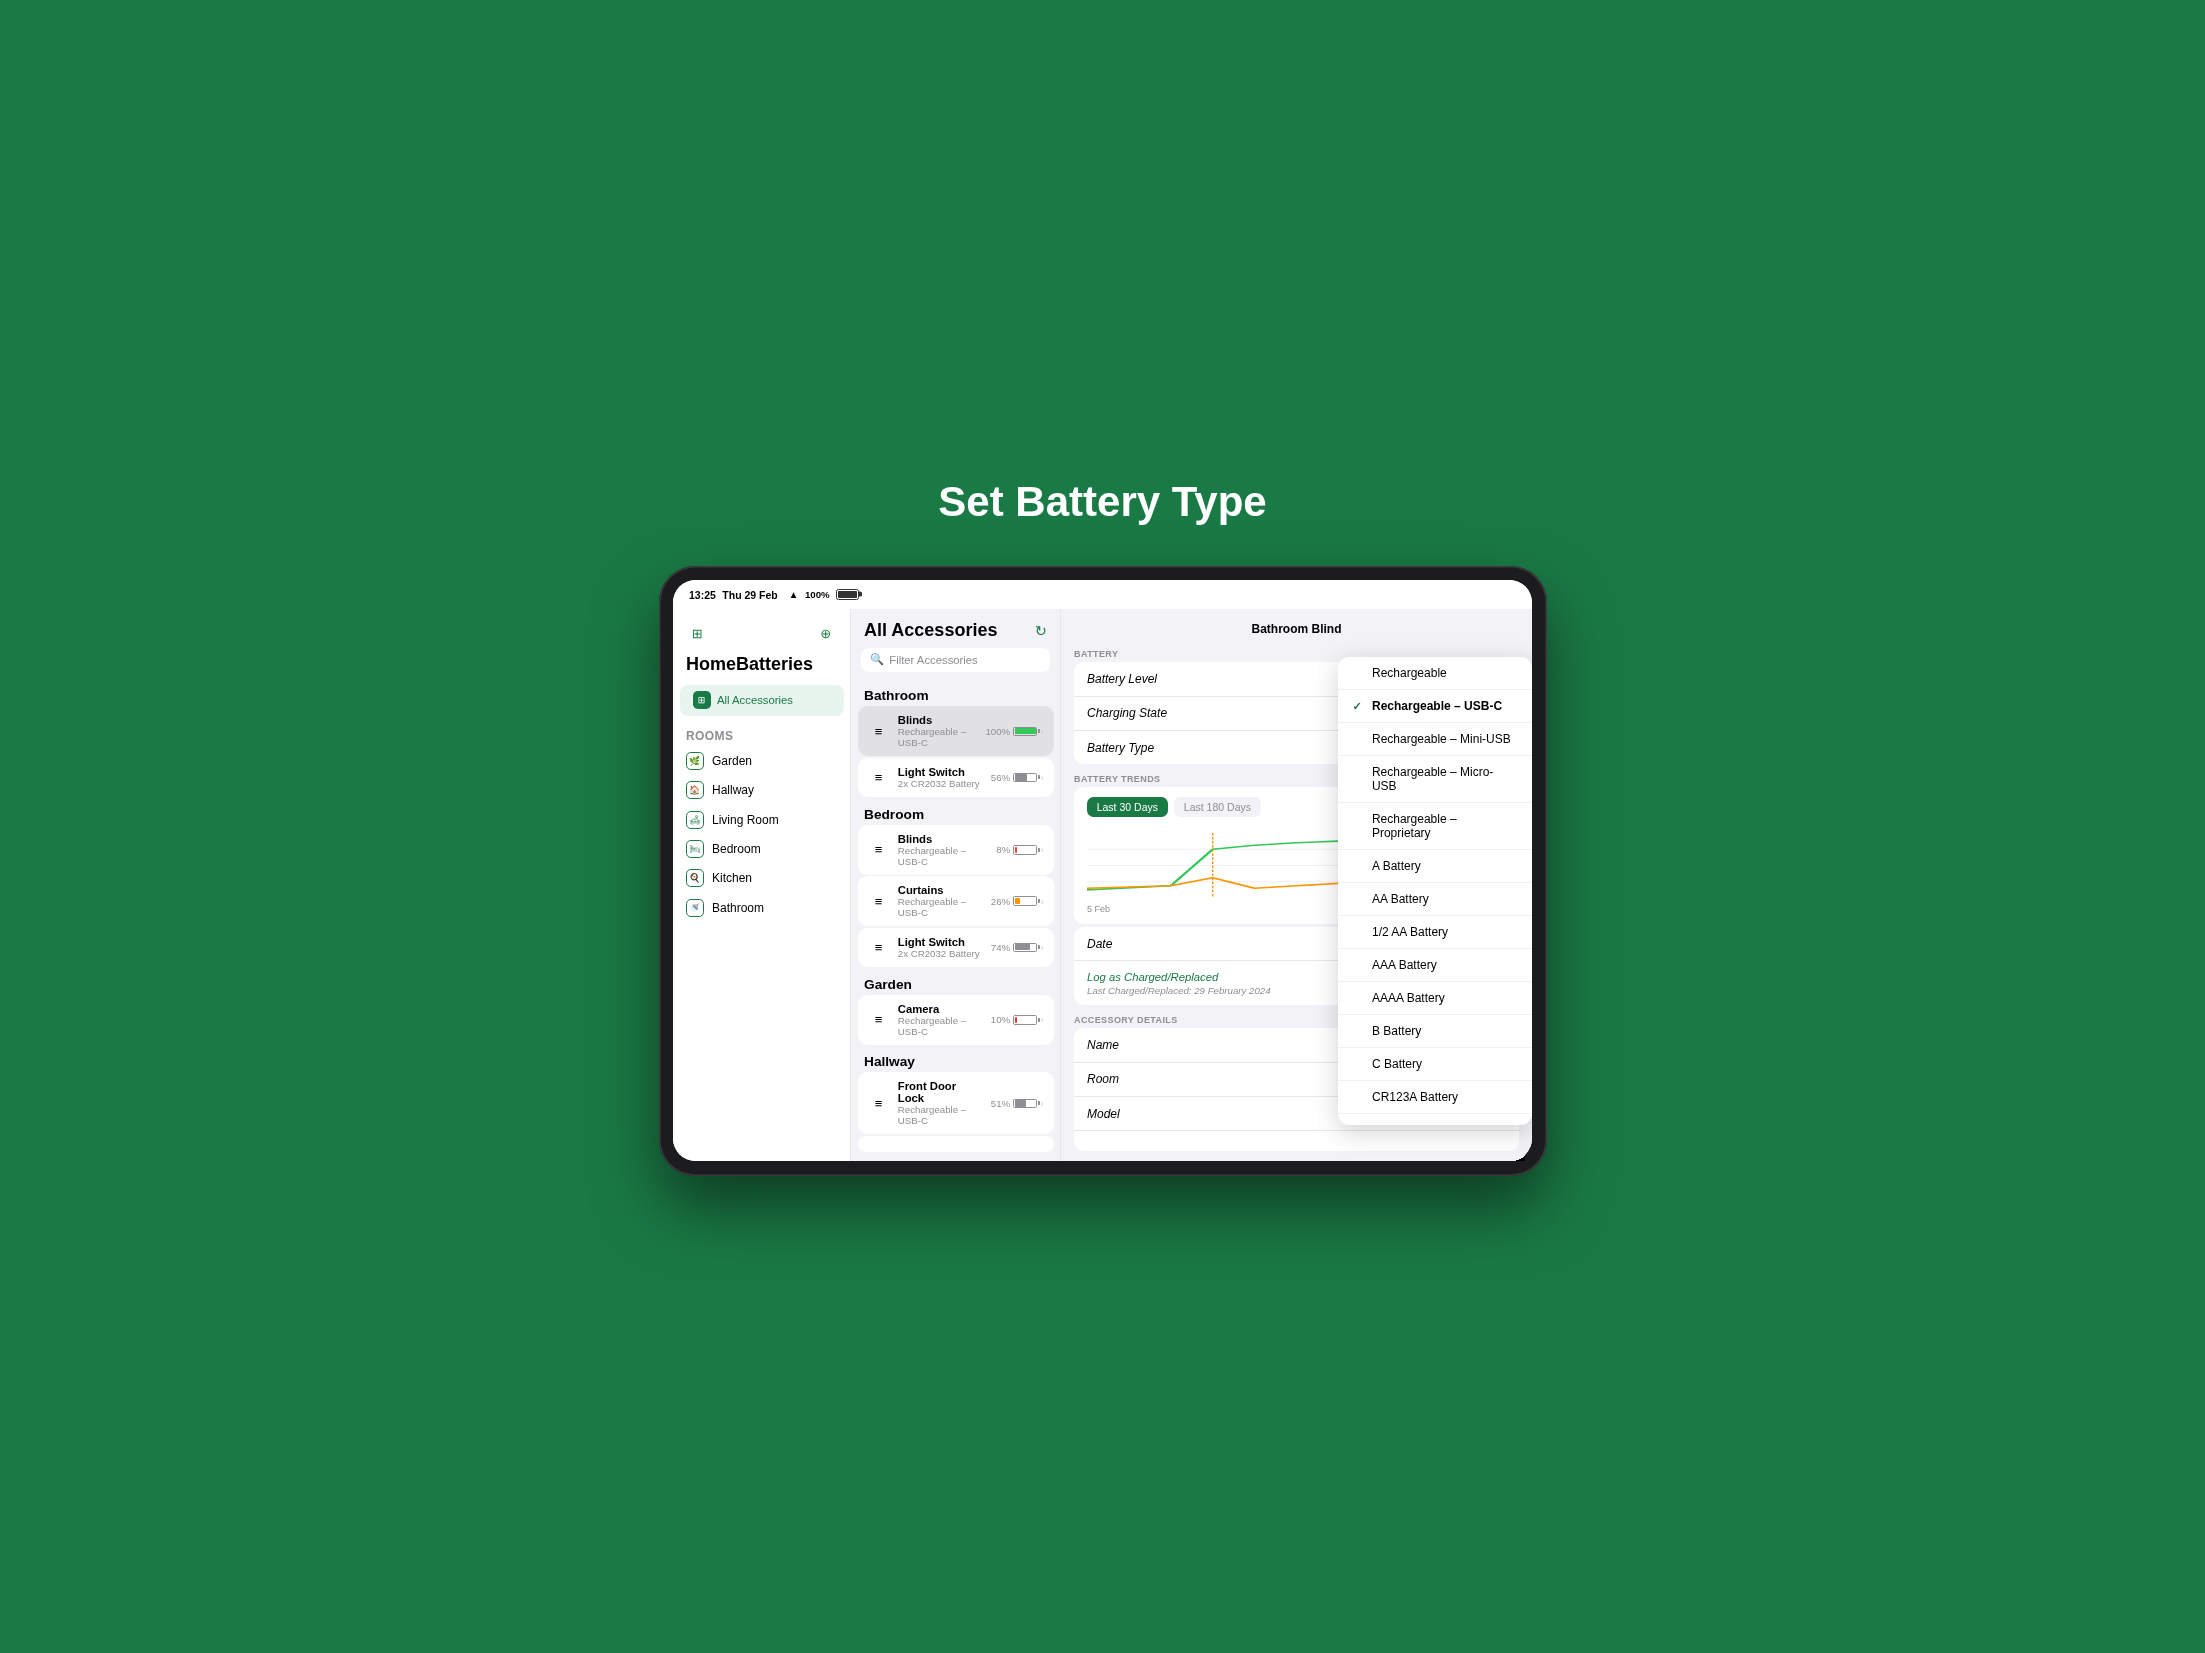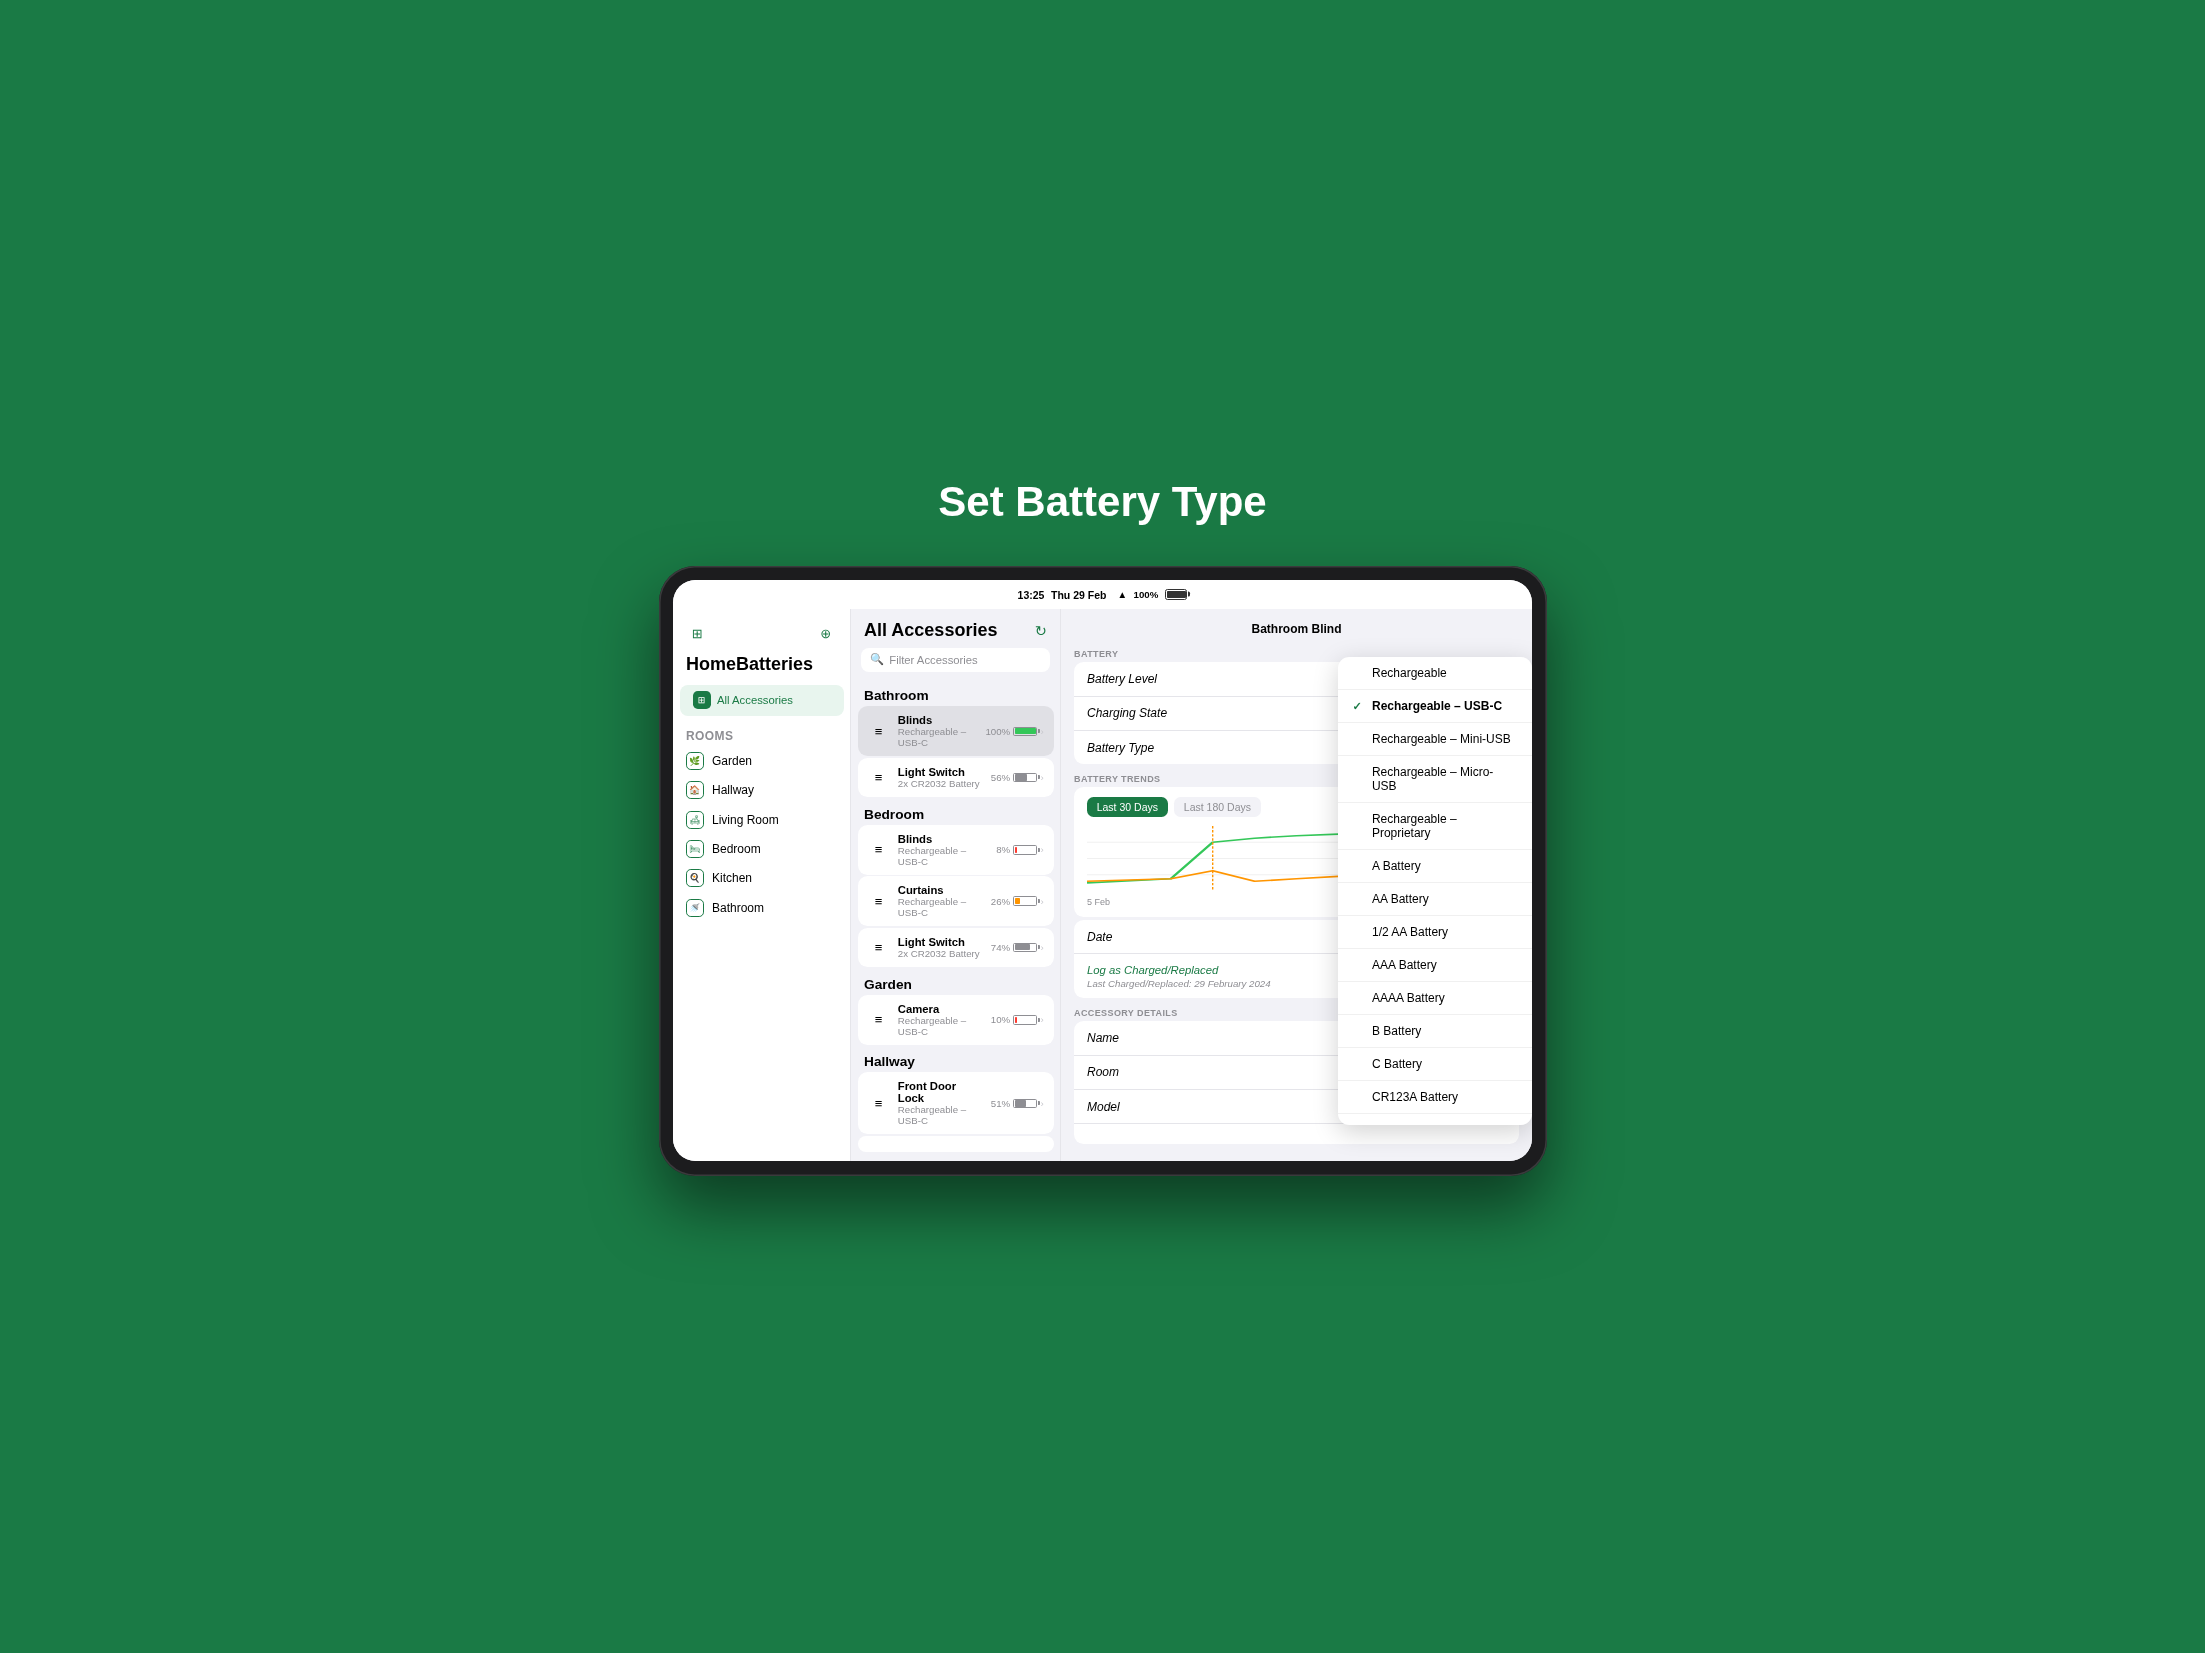--- a/index.html
+++ b/index.html
@@ -32,21 +32,21 @@
       background: #f2f2f7;
       border-radius: 22.6px;
       overflow: hidden;
       display: flex;
       flex-direction: column;
       height: 581px;
     }
     .status-bar {
       background: white;
       display: flex;
-      justify-content: center;
+      justify-content: flex-start;
       align-items: center;
       padding: 6.5px 16px;
       font-size: 10.5px;
       font-weight: 600;
       min-height: 29px;
       gap: 11px;
     }
     .status-left { display: flex; gap: 6.5px; align-items: center; }
     .status-right { display: flex; gap: 6.5px; align-items: center; font-size: 9.7px; }
     .battery-indicator {
@@ -286,21 +286,21 @@
     
     .chart-container {
       background: white;
       border-radius: 9.7px;
       padding: 9.7px 13px;
       margin-bottom: 3.2px;
     }
     .chart-tabs {
       display: flex;
       gap: 6.5px;
-      margin-bottom: 9px;
+      margin-bottom: 16px;
     }
     .chart-tab {
       padding: 4px 9.7px;
       border-radius: 6.5px;
       font-size: 10.5px;
       font-weight: 500;
       cursor: pointer;
     }
     .chart-tab.active {
       background: #1a7a45;

